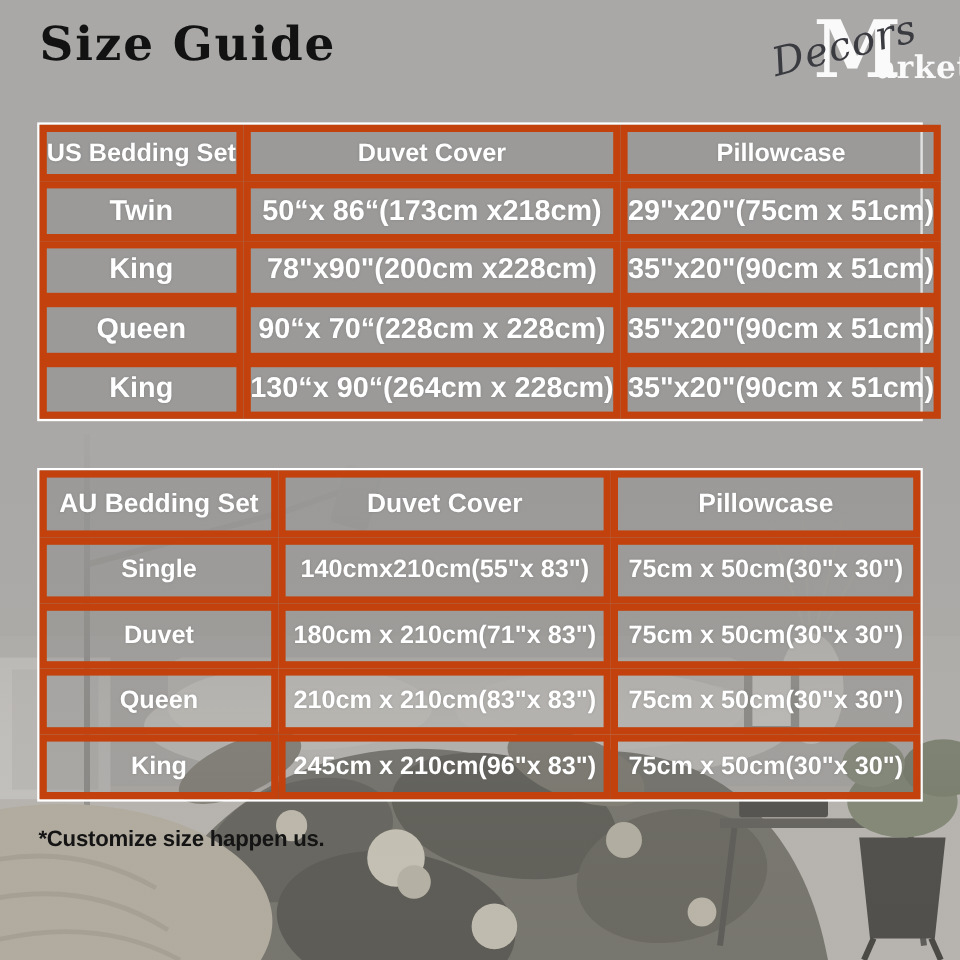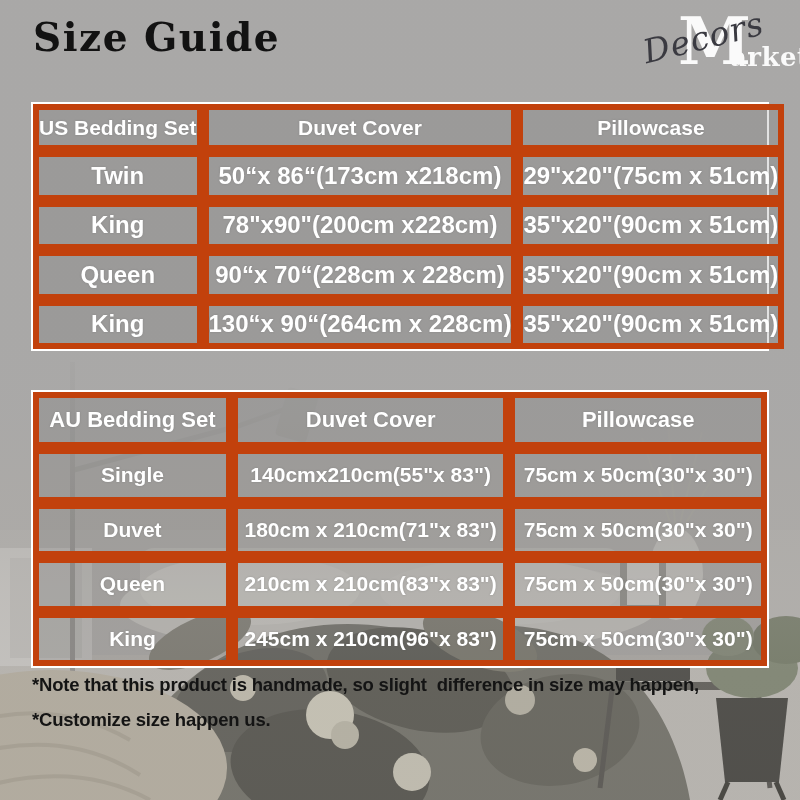--- a/index.html
+++ b/index.html
@@ -196,17 +196,16 @@
       <div class="cell td">75cm x 50cm(30"x 30")</div>
     </div>
     <div class="trow">
       <div class="cell td">King</div>
       <div class="cell td">245cm x 210cm(96"x 83")</div>
       <div class="cell td">75cm x 50cm(30"x 30")</div>
     </div>
   </div>
 
   <div class="notes">
-    <div class="note-line">*Note that this product is handmade, so slight  difference in size may happen,</div>
     <div class="note-line note-customize">*Customize size happen us.</div>
   </div>
 
 </div>
 
 </body></html>

